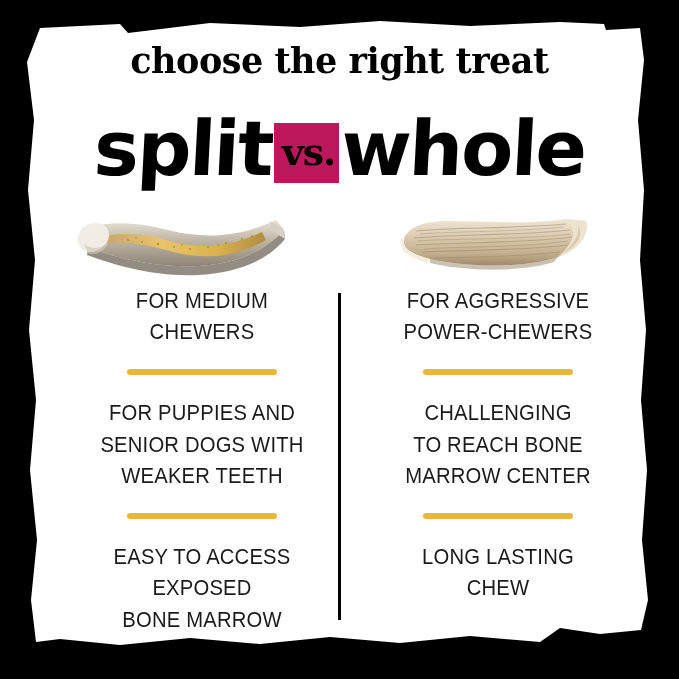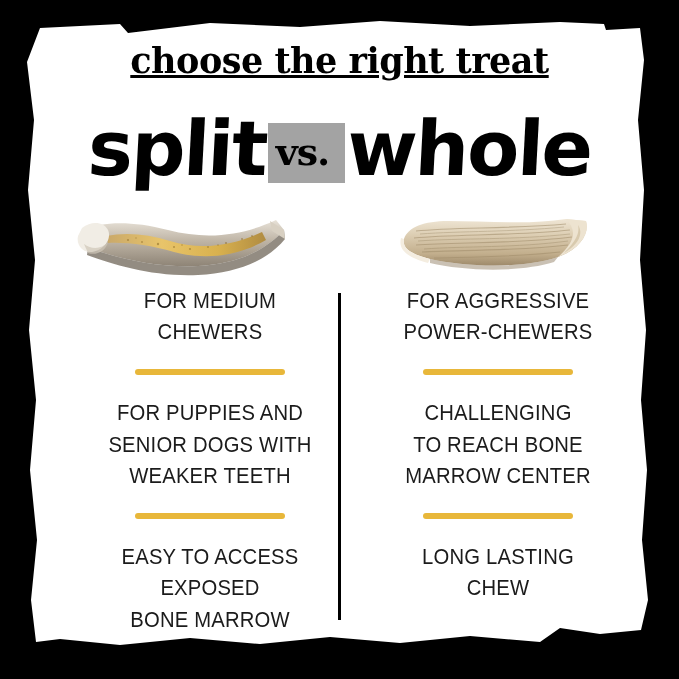--- a/index.html
+++ b/index.html
@@ -37,21 +37,20 @@
     left: 0;
     top: 40px;
     width: 679px;
     text-align: center;
     font-family: "DejaVu Serif", serif;
     font-size: 35px;
     font-weight: 700;
     letter-spacing: -0.5px;
     color: #000000;
     white-space: nowrap;
-    text-decoration: underline;
   }
   .title-row {
     position: absolute;
     left: 0;
     top: 103px;
     width: 679px;
     height: 92px;
     display: flex;
     align-items: center;
     justify-content: center;
@@ -61,27 +60,27 @@
     font-size: 76px;
     font-weight: 700;
     color: #000000;
     line-height: 0.96;
     letter-spacing: -2px;
     transform: skewX(-3deg);
   }
   .title-word.left  { margin-right: 2px; }
   .title-word.right { margin-left: 2px; }
   .vs-chip {
-    background: #a3a3a3;
+    background: #be185d;
     color: #000000;
     font-family: "DejaVu Serif", serif;
     font-size: 38px;
     font-weight: 700;
     line-height: 1;
-    padding: 10px 16px 12px 8px;
+    padding: 10px 4px 12px 8px;
     letter-spacing: -1px;
     position: relative;
     top: 4px;
   }
 
   
   .product {
     position: absolute;
     width: 230px;
     height: 85px;
@@ -99,21 +98,21 @@
     background: #000000;
   }
 
   
   .col {
     position: absolute;
     top: 285px;
     width: 268px;
     text-align: center;
   }
-  .col.left  { left: 76px; }
+  .col.left  { left: 68px; }
   .col.right { left: 364px; }
 
   .feature {
     color: #1b1b1b;
     font-family: "Liberation Sans", sans-serif;
     font-size: 22px;
     font-weight: 300;
     line-height: 1.42;
     letter-spacing: 0.2px;
     transform: scaleX(0.92);

